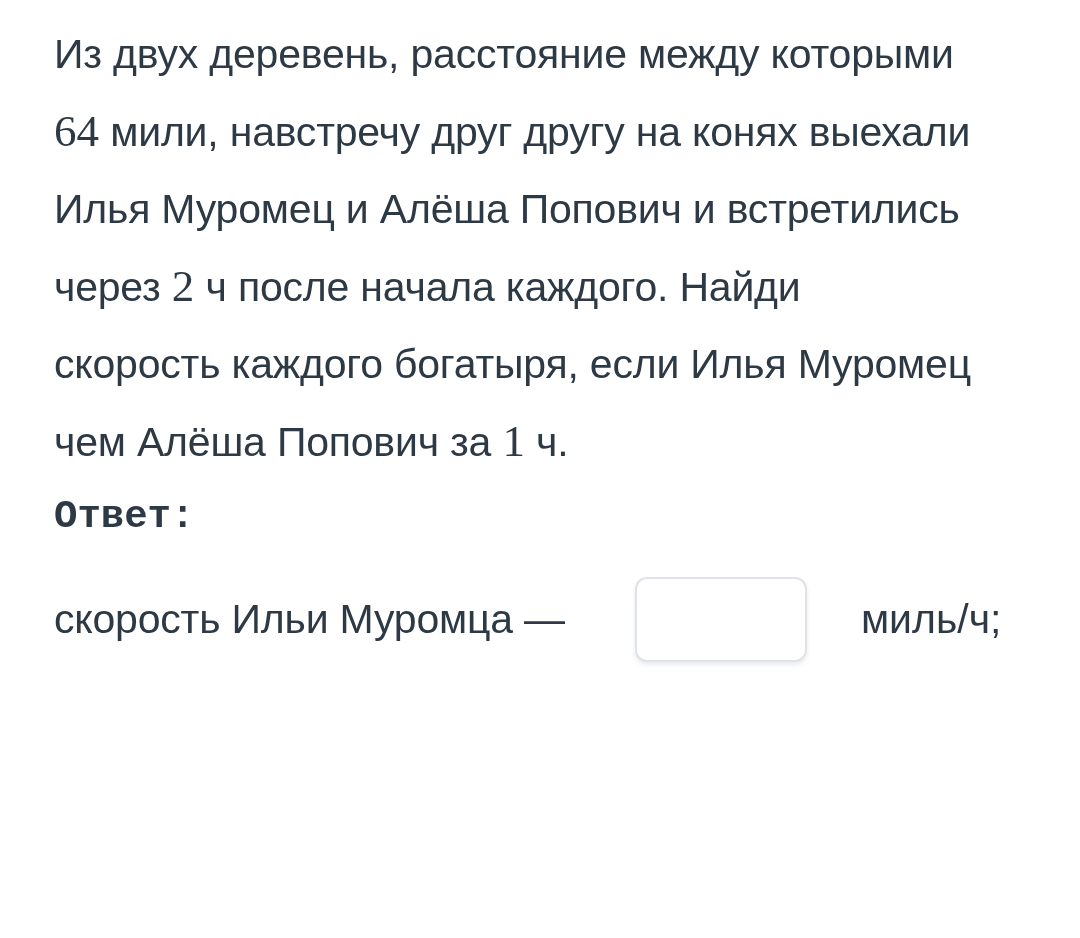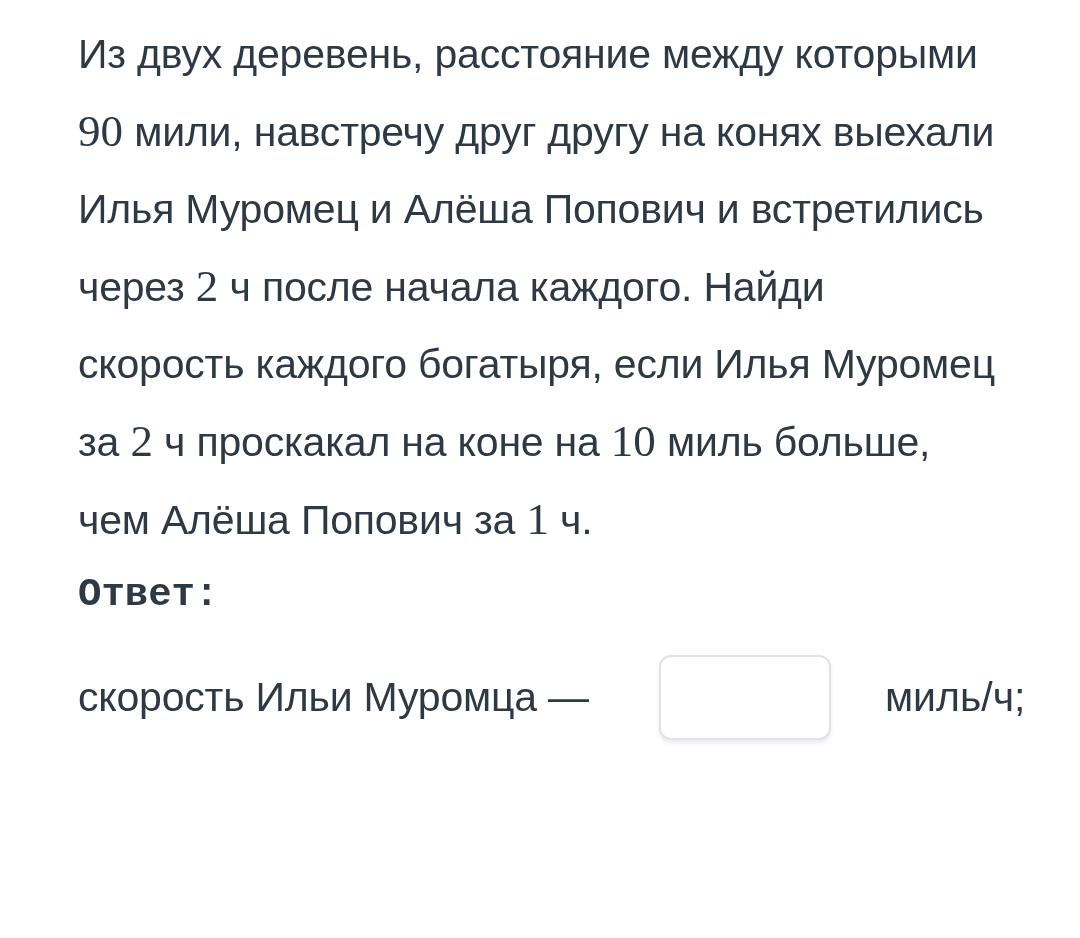--- a/index.html
+++ b/index.html
@@ -5,21 +5,21 @@
   * { margin: 0; padding: 0; box-sizing: border-box; }
   html, body {
     width: 1080px;
     height: 938px;
     background: #ffffff;
     font-family: "Liberation Sans", sans-serif;
     color: #2d3944;
     overflow: hidden;
   }
   .wrap {
-    padding: 16px 30px 0 78px;
+    padding: 16px 30px 0 54px;
   }
   
   .problem {
     font-size: 41px;
     line-height: 77px;
     font-weight: 400;
     letter-spacing: -0.2px;
   }
   .problem .line { white-space: nowrap; }
   .m {
@@ -71,33 +71,30 @@
 </head>
 <body>
 
 <main class="wrap">
 
   <section class="problem">
     <div class="line">
       <span>Из двух деревень, расстояние между которыми</span>
     </div>
     <div class="line">
-      <span class="m">90</span><span> мили, навстречу друг другу на конях выехали</span>
+      <span class="m">64</span><span> мили, навстречу друг другу на конях выехали</span>
     </div>
     <div class="line">
       <span>Илья Муромец и Алёша Попович и встретились</span>
     </div>
     <div class="line">
       <span>через </span><span class="m">2</span><span> ч после начала каждого. Найди</span>
     </div>
     <div class="line">
       <span>скорость каждого богатыря, если Илья Муромец</span>
-    </div>
-    <div class="line">
-      <span>за </span><span class="m">2</span><span> ч проскакал на коне на </span><span class="m">10</span><span> миль больше,</span>
     </div>
     <div class="line">
       <span>чем Алёша Попович за </span><span class="m">1</span><span> ч.</span>
     </div>
   </section>
 
   <div class="answer-label">Ответ:</div>
 
   <div class="answer-row first">
     <span class="row-label">скорость Ильи Муромца —</span>

